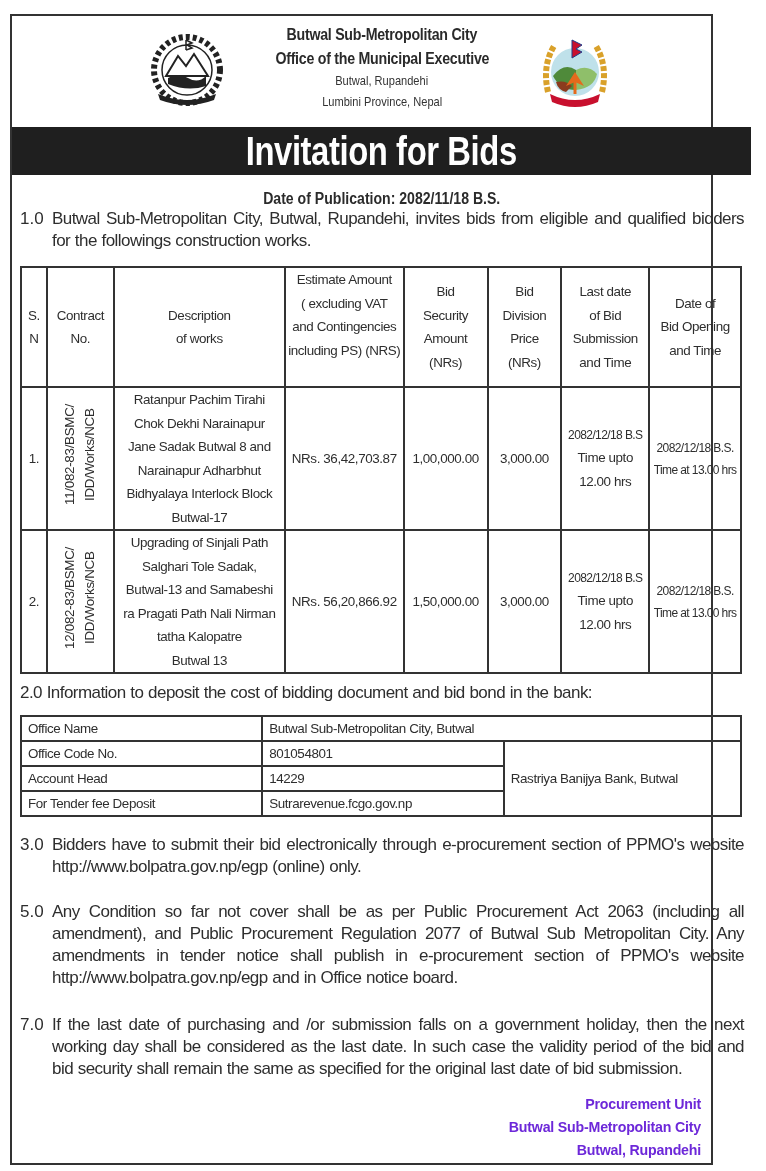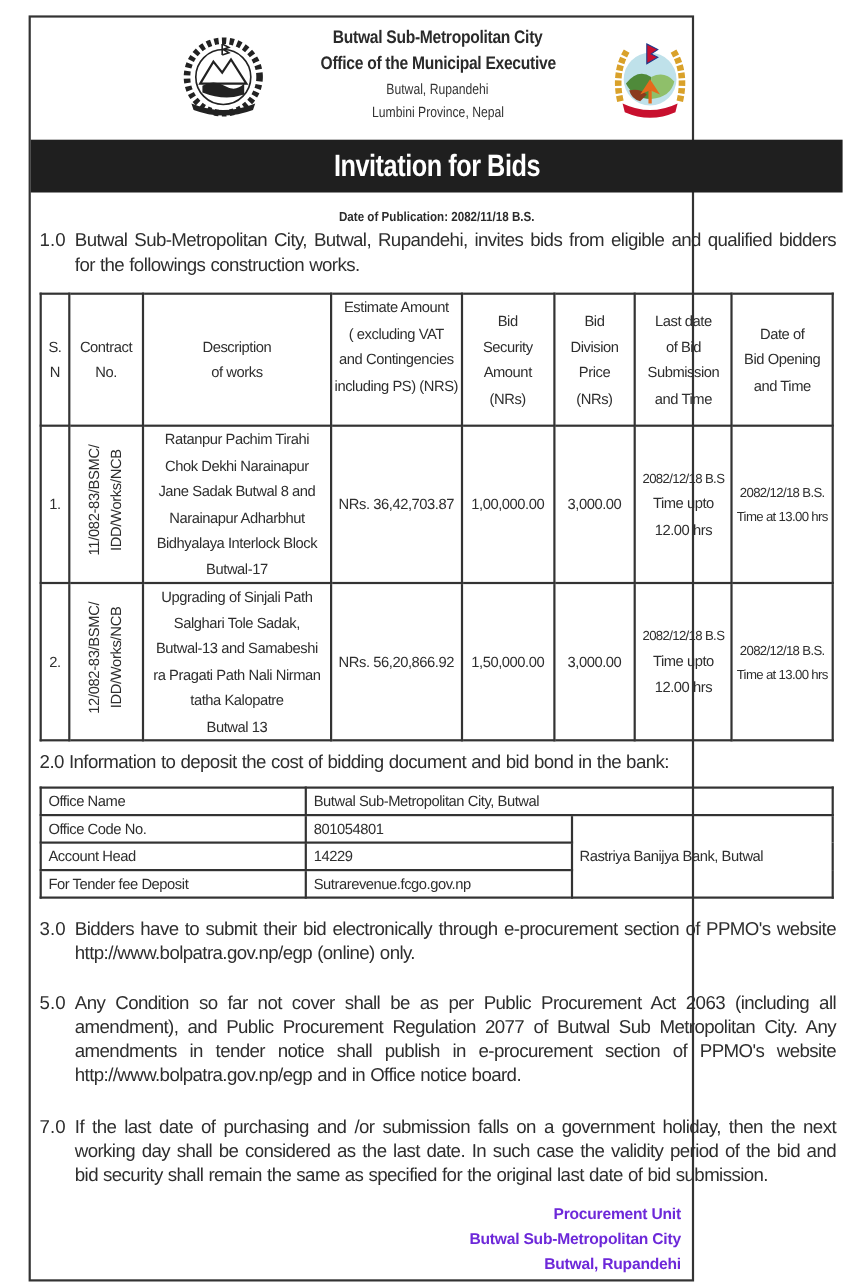--- a/index.html
+++ b/index.html
@@ -1,48 +1,48 @@
 <!DOCTYPE html>
 <html><head>
 <meta charset="utf-8">
 <style>
   * { box-sizing: border-box; margin: 0; padding: 0; }
   html, body { width: 766px; height: 1171px; background: #ffffff; overflow: hidden; }
   body { font-family: "Liberation Sans Narrow", "Liberation Sans", sans-serif; color: #2b2b2b; position: relative; }
   .narrow { display: inline-block; transform-origin: left center; }
 
   .frame {
-    position: absolute; left: 26px; top: 14px; width: 605px; height: 1151px;
+    position: absolute; left: 10px; top: 14px; width: 703px; height: 1151px;
     border: 2px solid #333;
   }
 
   
   .hdr { position: absolute; left: 0; top: 0; width: 739px; height: 112px; }
   .logo { position: absolute; top: 16px; width: 78px; height: 78px; }
   .logo-left { left: 136px; }
   .logo-right { left: 524px; }
   .hdr-text { position: absolute; left: 190px; top: 6px; width: 360px; text-align: center; }
   .hdr-line1, .hdr-line2 {
     font-weight: bold; font-size: 16.5px; line-height: 24px; letter-spacing: -0.3px;
     transform: scaleX(0.86); color: #2a2a2a;
   }
   .hdr-line3, .hdr-line4 {
     font-size: 13.5px; line-height: 21px; transform: scaleX(0.82); color: #333;
   }
 
   .banner {
     position: absolute; left: 0; top: 111px; width: 739px; height: 48px;
     background: #1f1f1f; color: #fff; text-align: center;
-    font-weight: bold; font-size: 28px; line-height: 48px; letter-spacing: -0.5px;
+    font-weight: bold; font-size: 40px; line-height: 48px; letter-spacing: -0.5px;
   }
   .banner span { display: inline-block; transform: scaleX(0.82); }
 
   .pubdate {
     position: absolute; left: 0; top: 174px; width: 739px; text-align: center;
-    font-weight: bold; font-size: 12px;
+    font-weight: bold; font-size: 16px;
   }
   .pubdate span { display: inline-block; transform: scaleX(0.88); }
 
   .para {
     position: absolute; left: 8px; width: 724px; font-size: 17px; line-height: 22px; color: #2e2e2e;
   }
   .para .num { position: absolute; left: 0; top: 0; width: 30px; }
   .para .txt { margin-left: 32px; text-align: justify; text-align-last: left; }
   .sq { letter-spacing: -0.55px; word-spacing: 0.5px; }
 

